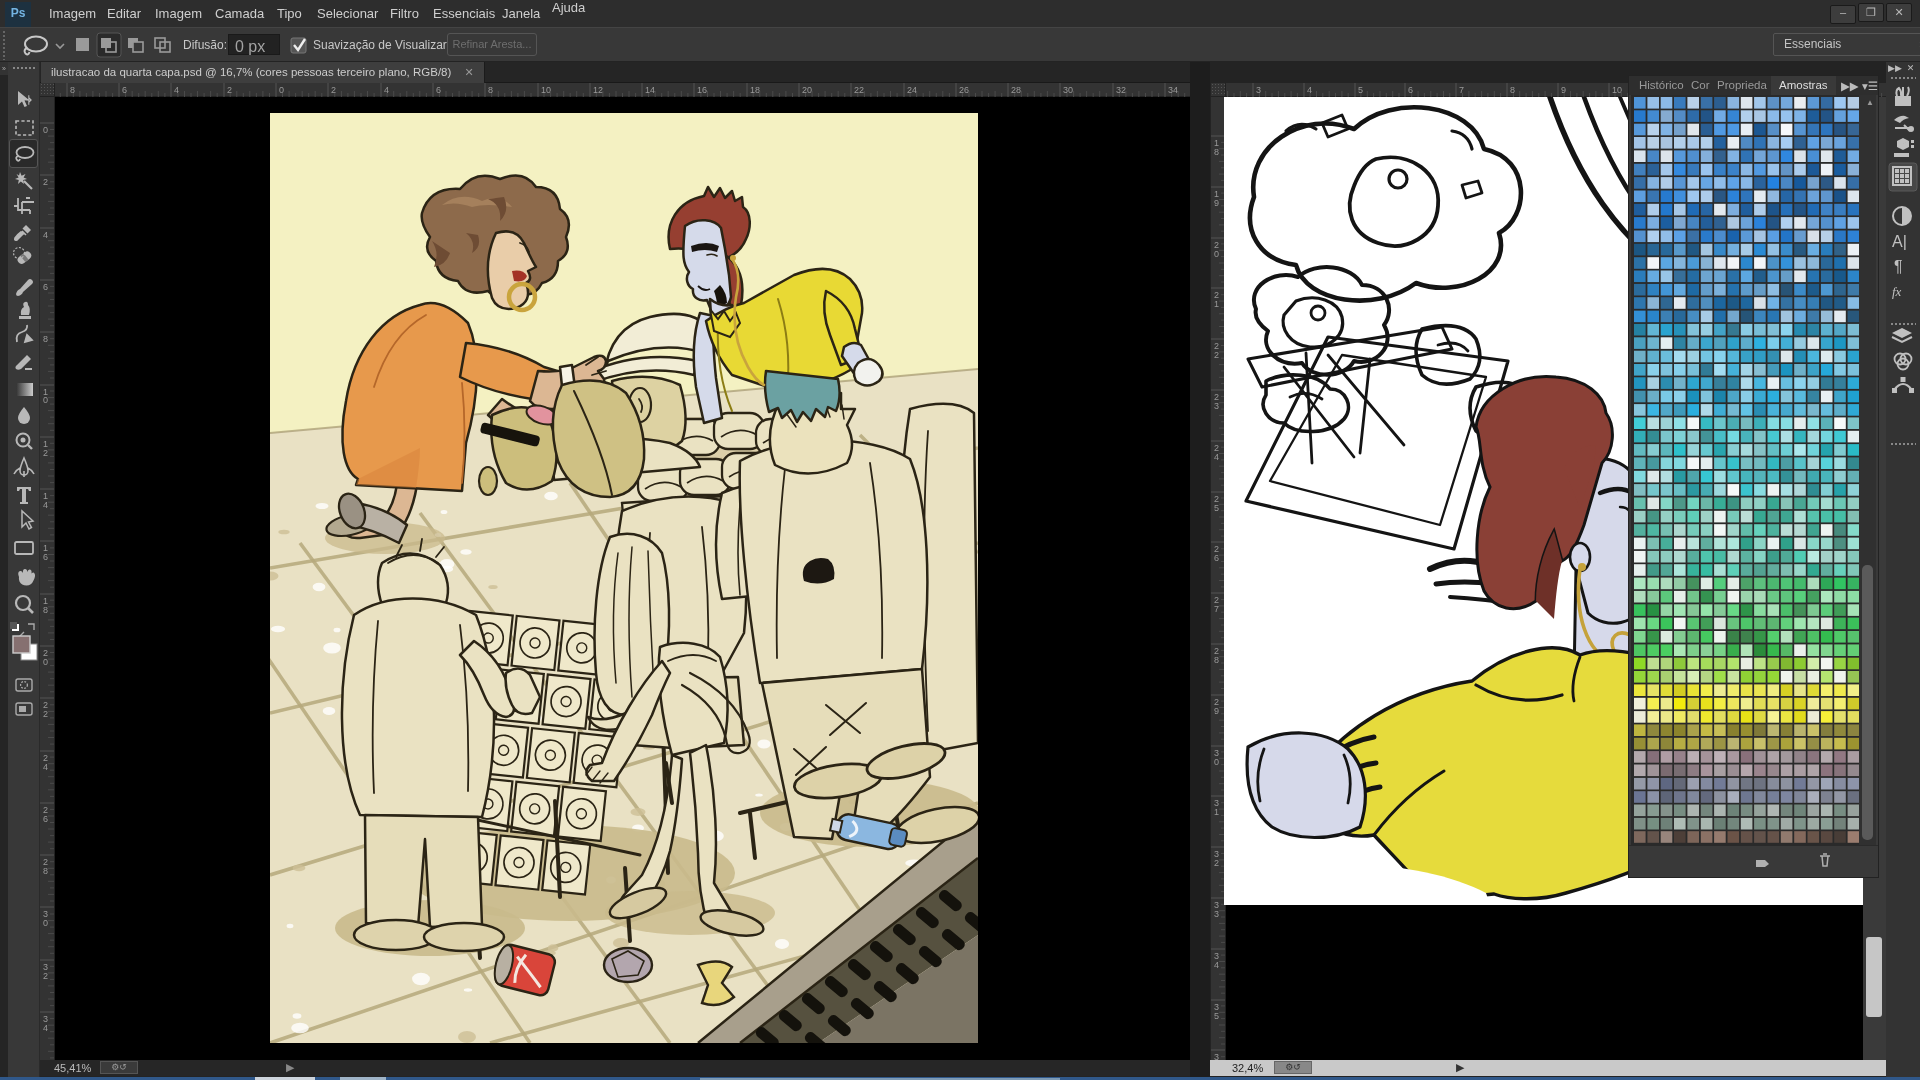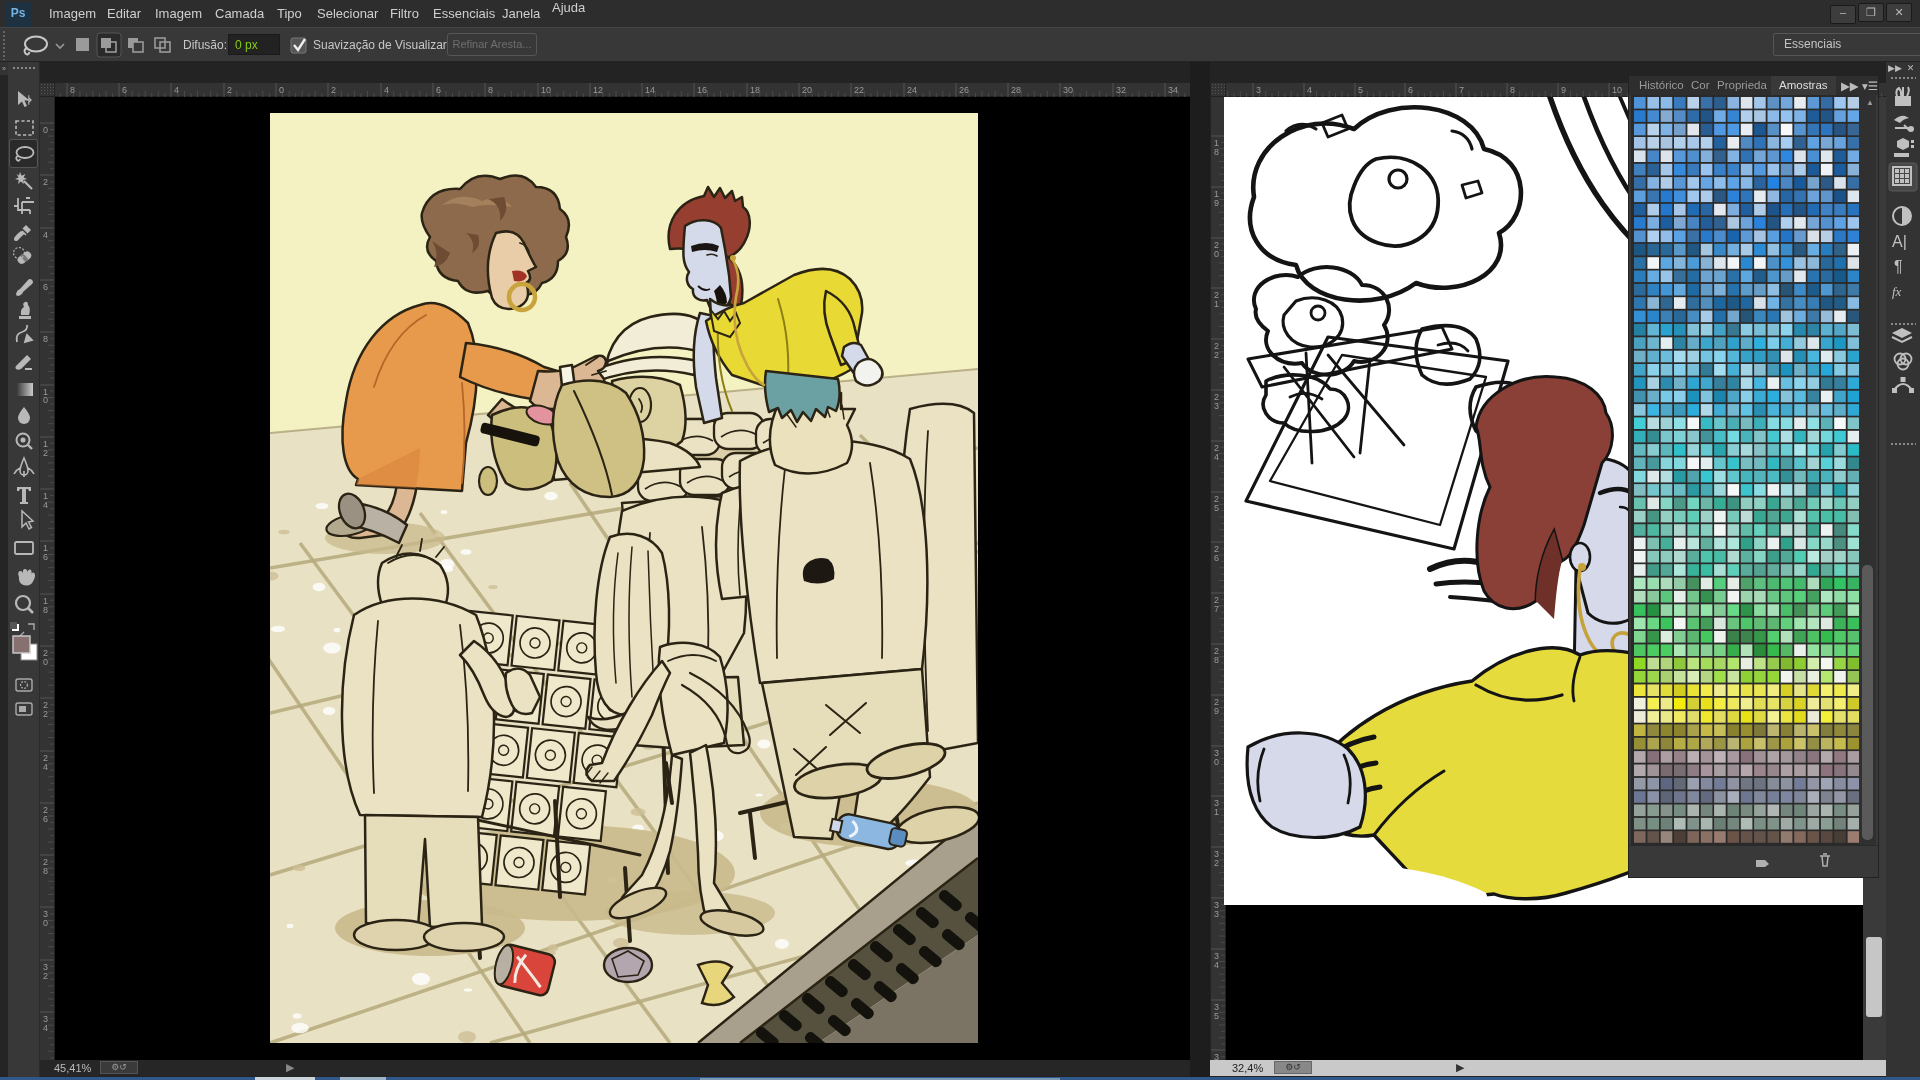--- a/index.html
+++ b/index.html
@@ -54,21 +54,21 @@
       <rect x="4" y="6" width="13" height="13" fill="#9a9a9a"></rect>
       <rect x="25" y="1" width="24" height="24" rx="3" fill="#2a2a2a" stroke="#555"></rect>
       <rect x="29" y="6" width="10" height="10" fill="#9a9a9a"></rect>
       <rect x="34" y="10" width="10" height="10" fill="none" stroke="#9a9a9a" stroke-width="1.6"></rect>
       <rect x="56" y="6" width="10" height="10" fill="#9a9a9a"></rect>
       <rect x="61" y="10" width="10" height="10" fill="#383838" stroke="#9a9a9a" stroke-width="1.6"></rect>
       <rect x="83" y="6" width="10" height="10" fill="none" stroke="#9a9a9a" stroke-width="1.6"></rect>
       <rect x="88" y="10" width="10" height="10" fill="none" stroke="#9a9a9a" stroke-width="1.6"></rect>
     </svg>
     <span class="abs" style="left:183px;top:10px">Difusão:</span>
-    <div class="abs" style="left:228px;top:6px;width:52px;height:21px;background:#222;border:1px solid #1a1a1a;color:#84cc16;padding:3px 6px;font-size:12px">0 px</div>
+    <div class="abs" style="left:228px;top:6px;width:52px;height:21px;background:#222;border:1px solid #1a1a1a;color:#a3a3a3;padding:3px 6px;font-size:16px">0 px</div>
     <svg class="abs" style="left:290px;top:7px" width="22" height="20">
       <rect x="1" y="3" width="15" height="15" rx="2" fill="#555" stroke="#777"></rect>
       <path d="M4,10 l4,5 7,-11" fill="none" stroke="#eee" stroke-width="2.4"></path>
     </svg>
     <span class="abs" style="left:313px;top:10px">Suavização de Visualizar</span>
     <div class="abs" style="left:447px;top:5px;width:90px;height:23px;border:1px solid #555;border-radius:3px;color:#6e6e6e;text-align:center;line-height:21px;font-size:11px;white-space:nowrap">Refinar Aresta...</div>
     <div class="abs" style="left:1773px;top:5px;width:158px;height:23px;background:#383838;border:1px solid #555;border-radius:2px;color:#c4c4c4;font-size:12px;line-height:21px;padding-left:10px">Essenciais<span style="float:right;margin-right:6px;color:#999">↕</span></div>
   </div>
 <div id="leftstrip" class="abs">
     <div class="abs" style="left:0;top:0;width:8px;height:13px;background:#333;color:#aaa;font-size:7px;text-align:center;line-height:13px">»</div>
@@ -166,20 +166,23 @@
       <rect x="3" y="14" width="17" height="17" fill="#867070" stroke="#ccc" stroke-width="1.4"></rect>
     </svg>
     <svg class="abs" style="left:6px;top:615px" width="22" height="44">
       <rect x="2" y="2" width="16" height="12" rx="2" fill="none" stroke="#aaa" stroke-width="1.4"></rect>
       <circle cx="10" cy="8" r="3.4" fill="none" stroke="#aaa" stroke-width="1.3" stroke-dasharray="1.8,1.4"></circle>
       <rect x="2" y="26" width="16" height="12" rx="2" fill="none" stroke="#aaa" stroke-width="1.4"></rect>
       <rect x="5" y="29" width="7" height="6" fill="#aaa"></rect>
     </svg>
   </div>
 <div id="docL" class="abs">
+    <div class="tabbar abs">
+      <div class="tab">ilustracao da quarta capa.psd @ 16,7% (cores pessoas terceiro plano, RGB/8) <span class="x">✕</span></div>
+    </div>
     <div class="rcorner"></div>
     <div class="hrul" style="left:15px;width:1135px"><svg width="1135" height="14">
         <line x1="221" y1="0" x2="221" y2="14" stroke="#555" stroke-width="1"></line>
         <text x="224" y="10" font-size="9" fill="#999">0</text>
         <line x1="227.5" y1="10" x2="227.5" y2="14" stroke="#4a4a4a" stroke-width="1"></line>
         <line x1="234.1" y1="8" x2="234.1" y2="14" stroke="#4a4a4a" stroke-width="1"></line>
         <line x1="240.6" y1="10" x2="240.6" y2="14" stroke="#4a4a4a" stroke-width="1"></line>
         <line x1="247.2" y1="8" x2="247.2" y2="14" stroke="#4a4a4a" stroke-width="1"></line>
         <line x1="253.7" y1="10" x2="253.7" y2="14" stroke="#4a4a4a" stroke-width="1"></line>
         <line x1="260.2" y1="8" x2="260.2" y2="14" stroke="#4a4a4a" stroke-width="1"></line>

